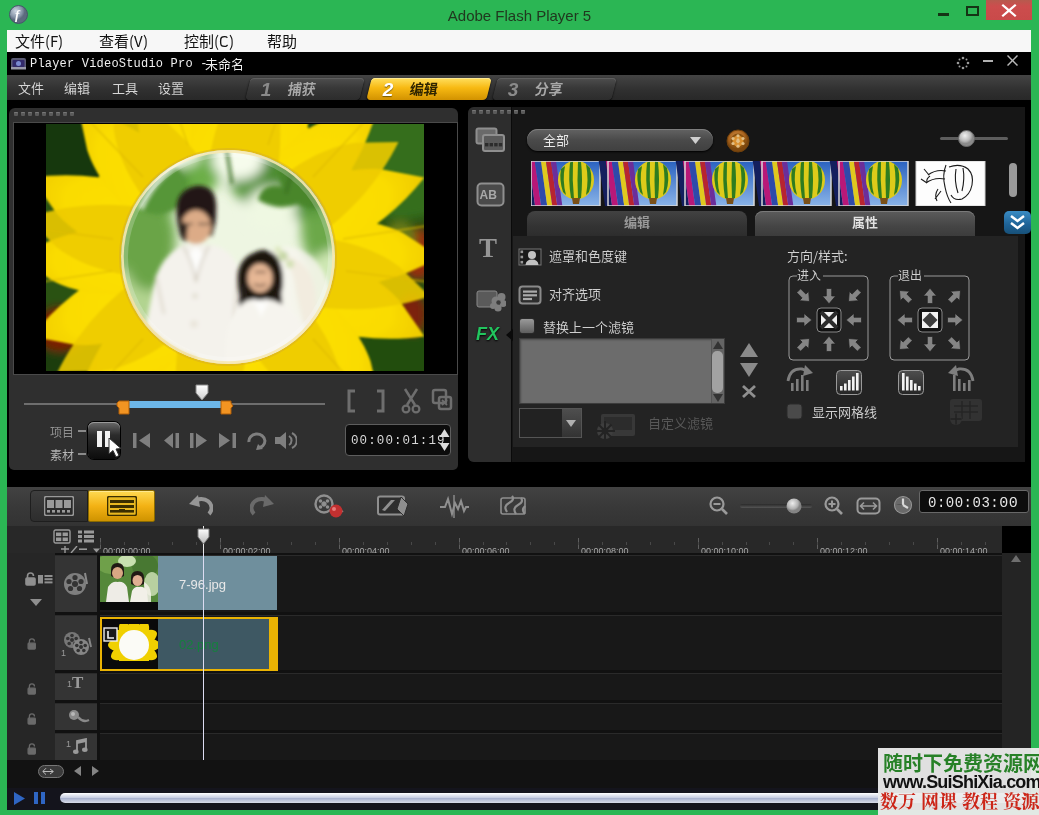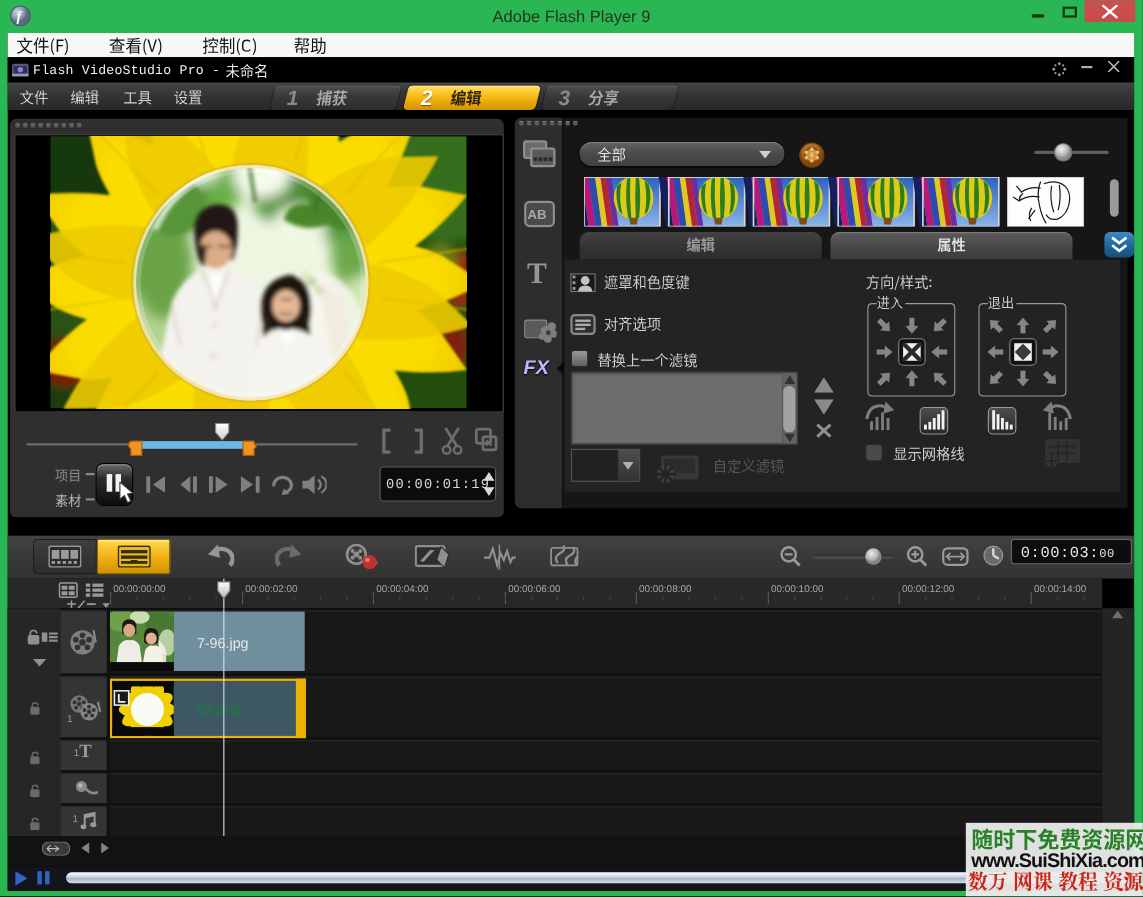--- a/index.html
+++ b/index.html
@@ -16,58 +16,58 @@
 #pvVideo{position:absolute;left:4px;top:14px;width:445px;height:253px;background:#000;border:1px solid #4a4a4a}
 #rp{position:absolute;left:461px;top:77px;width:557px;height:355px;background:#161616;border-radius:6px 0 0 6px}
 #rpSide{position:absolute;left:0;top:0;width:44px;height:355px;background:#2d2d2d;border-radius:6px 0 0 6px;border-right:1px solid #0a0a0a}
 #tlbar{position:absolute;left:0;top:457px;width:1024px;height:39px;background:linear-gradient(#424242,#383838 55%,#333)}
 #ruler{position:absolute;left:0;top:496px;width:995px;height:27px;background:#282828}
 #tracks{position:absolute;left:0;top:523px;width:1024px;height:207px;background:#111}
 #botstrip{position:absolute;left:0;top:730px;width:1024px;height:28px;background:#121212}
 #flashbar{position:absolute;left:0;top:758px;width:1024px;height:22px;background:#14141c}
 .tick{position:absolute;width:1px;height:11px;background:#5e5e5e;top:12px}
 .tick2{position:absolute;width:1px;height:3px;background:#484848;top:16px}
-.rlab{position:absolute;top:4px;font:9px "Liberation Sans";color:#a8a8a8}
+.rlab{position:absolute;top:20px;font:9px "Liberation Sans";color:#a8a8a8}
 .dots{position:absolute;display:flex;gap:3px}
 .dots i{width:4px;height:4px;background:#5a5a5a;border-radius:1px;box-shadow:inset 0 1px 0 #777}
 .trklane{position:absolute;left:93px;width:902px;background:#181818;border-top:1px solid #2a2a2a}
 .thead{position:absolute;left:48px;width:42px;background:#343434;border-top:1px solid #2a2a2a}
 .tseg{position:absolute;font:13px "Liberation Mono";color:#d8d8d8;letter-spacing:1px}
 </style></head><body>
 <div id="frame">
   <div id="fpTitle">
     <svg class="abs" style="left:9px;top:5px" width="19" height="19" viewBox="0 0 19 19">
         <defs>
           <radialGradient id="fpg" cx="35%" cy="30%">
             <stop offset="0" stop-color="#cdd6e2"></stop>
             <stop offset=".7" stop-color="#8795a8"></stop>
             <stop offset="1" stop-color="#5c6a7e"></stop>
           </radialGradient>
         </defs>
         <circle cx="9.5" cy="9.5" r="9" fill="url(#fpg)" stroke="#47566b"></circle>
         <text x="6" y="14" font-family="Liberation Serif" font-style="italic" font-weight="bold" font-size="13" fill="#fff">f</text>
       </svg>
-    <div class="abs" style="left:0;width:1039px;top:7px;text-align:center;font:15px 'Liberation Sans';color:#20381f">Adobe Flash Player 9</div>
+    <div class="abs" style="left:0;width:1039px;top:7px;text-align:center;font:15px 'Liberation Sans';color:#20381f">Adobe Flash Player 5</div>
     <div class="abs" style="left:938px;top:13px;width:11px;height:3px;background:#153315"></div>
     <div class="abs" style="left:966px;top:6px;width:13px;height:10px;border:2px solid #153315"></div>
     <div class="abs" style="left:986px;top:0;width:46px;height:20px;background:linear-gradient(#b65a4e,#cc4d4d 30%,#c94a4a)"></div>
     <svg class="abs" style="left:1001px;top:3px" width="16" height="15" viewBox="0 0 16 15">
         <path d="M2 1 L8 6 L14 1 L15.5 2.5 L9.7 7.5 L15.5 12.5 L14 14 L8 9 L2 14 L.5 12.5 L6.3 7.5 L.5 2.5 Z" fill="#fff"></path>
       </svg>
   </div>
   <div id="content">
     <div id="menubar"></div>
     <div id="corelTitle">
       <svg class="abs" style="left:3px;top:3px" width="17" height="16" viewBox="0 0 17 16">
           <rect x="1" y="3" width="15" height="11" rx="2" fill="#5a5a74"></rect>
           <rect x="2.5" y="5" width="12" height="7" rx="1" fill="#322a6a"></rect>
           <circle cx="8.5" cy="8.5" r="2.5" fill="#7a8ad0"></circle>
           <rect x="1" y="12" width="15" height="2.5" fill="#9a9aaa"></rect>
         </svg>
-      <div class="abs" style="left:23px;top:5px;font:12px 'Liberation Mono';color:#f0f0f0;letter-spacing:.2px">Flash VideoStudio Pro -</div>
+      <div class="abs" style="left:23px;top:5px;font:12px 'Liberation Mono';color:#f0f0f0;letter-spacing:.2px">Player VideoStudio Pro -</div>
       <svg class="abs" style="left:948px;top:4px" width="16" height="14" viewBox="0 0 16 14" fill="#9a9a9a">
           <circle cx="8" cy="2" r="1.3"></circle>
           <circle cx="8" cy="12" r="1.3"></circle>
           <circle cx="3" cy="7" r="1.3"></circle>
           <circle cx="13" cy="7" r="1.3"></circle>
           <circle cx="4.5" cy="3.5" r="1"></circle>
           <circle cx="11.5" cy="3.5" r="1"></circle>
           <circle cx="4.5" cy="10.5" r="1"></circle>
           <circle cx="11.5" cy="10.5" r="1"></circle>
         </svg>
@@ -349,21 +349,21 @@
       <div class="abs" style="left:11px;top:126px;font-family:'Liberation Serif';font-weight:bold;font-size:27px;color:#969696">T</div>
       <svg class="abs" style="left:8px;top:181px" width="30" height="27" viewBox="0 0 30 27" fill="#7e7e7e">
           <rect x="1" y="3" width="20" height="16" rx="2" fill="#5a5a5a" stroke="#8a8a8a"></rect>
           <circle cx="20" cy="13" r="4.5"></circle>
           <circle cx="25.5" cy="9" r="4"></circle>
           <circle cx="27" cy="15.5" r="3.6"></circle>
           <circle cx="22" cy="20" r="3.6"></circle>
           <circle cx="17" cy="18" r="3"></circle>
           <circle cx="22.5" cy="14.5" r="2.2" fill="#3a3a3a"></circle>
         </svg>
-      <div class="abs" style="left:8px;top:217px;font:italic bold 18px 'Liberation Sans';color:#c4b5fd;text-shadow:0 1px 2px #000">FX</div>
+      <div class="abs" style="left:8px;top:217px;font:italic bold 18px 'Liberation Sans';color:#22c55e;text-shadow:0 1px 2px #000">FX</div>
       <svg class="abs" style="left:38px;top:221px" width="8" height="14" viewBox="0 0 8 14">
           <path d="M8 0 V14 L0 7 Z" fill="#0a0a0a"></path>
         </svg>
       <div class="abs" style="left:59px;top:22px;width:186px;height:22px;border-radius:11px;background:linear-gradient(#636363,#4a4a4a 50%,#404040);box-shadow:inset 0 1px 0 #7e7e7e,0 1px 2px #000"></div>
       <svg class="abs" style="left:222px;top:30px" width="11" height="7" viewBox="0 0 11 7">
           <path d="M0 0 H11 L5.5 7 Z" fill="#cfcfcf"></path>
         </svg>
       <svg class="abs" style="left:258px;top:22px" width="24" height="24" viewBox="0 0 24 24">
           <defs>
             <radialGradient id="org" cx="45%" cy="35%">
@@ -660,21 +660,21 @@
           <rect x="1.5" y="1.5" width="22" height="15" rx="4" fill="none" stroke="#9a9a9a" stroke-width="2"></rect>
           <path d="M5 9 H20 M8 5.5 L4.5 9 L8 12.5 M17 5.5 L20.5 9 L17 12.5" stroke="#9a9a9a" stroke-width="1.6" fill="none"></path>
         </svg>
       <svg class="abs" style="left:886px;top:8px" width="20" height="20" viewBox="0 0 20 20">
           <circle cx="10" cy="10" r="9" fill="#9a9a9a"></circle>
           <circle cx="10" cy="10" r="8" fill="#6a6a6a"></circle>
           <path d="M10 10 V3.5 M10 10 L15 13" stroke="#d8d8d8" stroke-width="2.2" fill="none"></path>
           <path d="M10 10 A 7 7 0 0 0 3 10 L 10 10" fill="#3c3c3c" opacity=".5"></path>
         </svg>
       <div class="abs" style="left:912px;top:3px;width:110px;height:23px;background:#0d0d0d;border:1px solid #686868;border-radius:3px"></div>
-      <div class="abs" style="left:921px;top:8px;font:14px 'Liberation Mono';color:#e6e6e6;letter-spacing:.5px">0:00:03:<span style="font-size:11px">00</span></div>
+      <div class="abs" style="left:921px;top:8px;font:14px 'Liberation Mono';color:#e6e6e6;letter-spacing:.5px">0:00:03:<span style="font-size:15px">00</span></div>
     </div>
     <div id="ruler">
       <svg class="abs" style="left:46px;top:3px" width="18" height="15" viewBox="0 0 18 15">
           <rect x="1" y="1" width="16" height="13" rx="1.5" fill="none" stroke="#9a9a9a" stroke-width="1.4"></rect>
           <rect x="3" y="3.5" width="5.3" height="3.6" fill="#9a9a9a"></rect>
           <rect x="9.6" y="3.5" width="5.3" height="3.6" fill="#9a9a9a"></rect>
           <rect x="3" y="8.5" width="5.3" height="3.6" fill="#9a9a9a"></rect>
           <rect x="9.6" y="8.5" width="5.3" height="3.6" fill="#9a9a9a"></rect>
         </svg>
       <svg class="abs" style="left:70px;top:3px" width="18" height="15" viewBox="0 0 18 15" fill="#9a9a9a">

